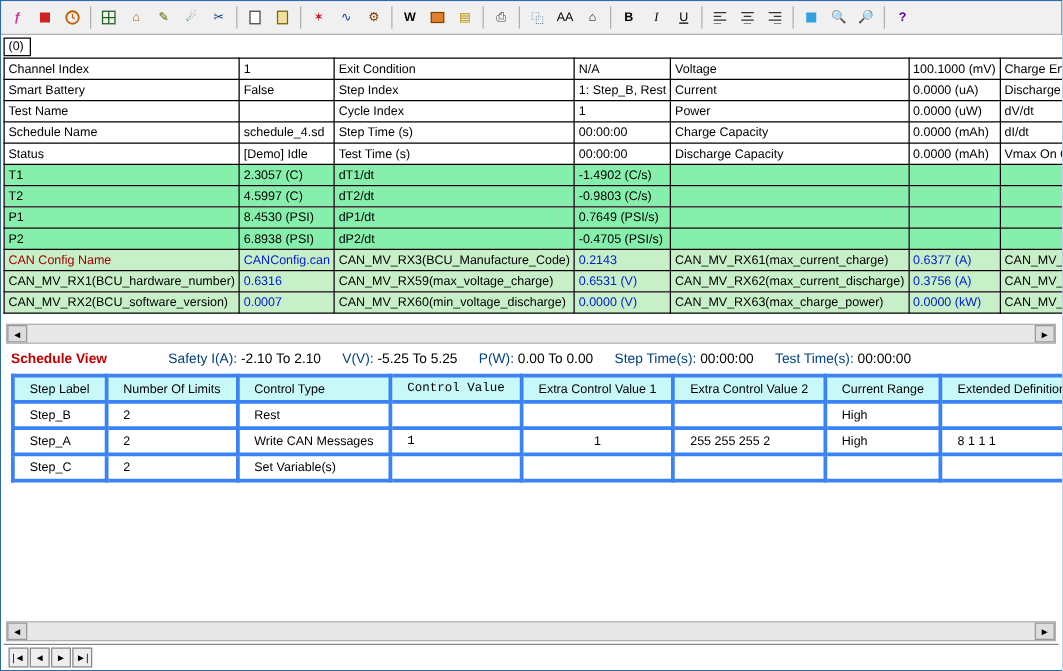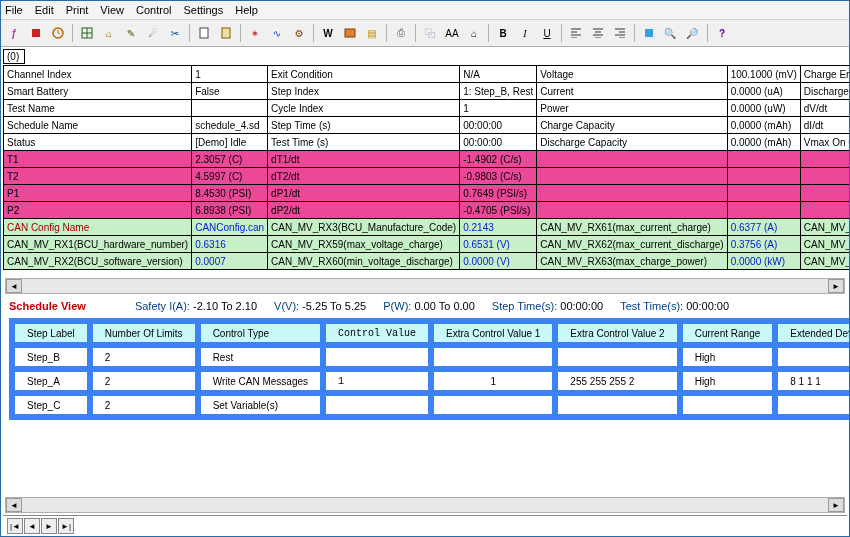--- a/index.html
+++ b/index.html
@@ -19,59 +19,50 @@
 .idx-cell{border:1px solid #000;padding:1px 3px;width:14px;background:#fff;margin-bottom:1px;}
 .grid{border-collapse:collapse;table-layout:fixed;font-size:10px;}
 .grid td{border:1px solid #000;padding:1px 3px;height:14px;white-space:nowrap;overflow:hidden;}
 .grid .w-lab{width:140px;}
 .grid .w-val{width:55px;}
 .grid .w-lab2{width:160px;}
 .grid .w-v2{width:78px;}
 .grid .w-lab3{width:150px;}
 .grid .w-v3{width:80px;}
 .grid .w-lab4{width:100px;}
-.sec-grey td{background:#ec4899;}
+.sec-grey td{background:#86efac;}
 .sec-green td{background:#c8f0c8;}
 .blue{color:#0020d0;}
 .dkred{color:#a00000;}
 .scroll-h{height:14px;background:#e8e8e8;border:1px solid #b0b0b0;display:flex;align-items:center;margin:8px 2px 2px;}
 .scroll-h .arrow{width:14px;height:12px;background:#ddd;border:1px solid #999;display:flex;align-items:center;justify-content:center;font-size:8px;}
 .scroll-h .track{flex:1;position:relative;}
 .schedule-bar{padding:4px 6px;font-size:11px;}
 .schedule-bar .sv{color:#c00000;font-weight:bold;margin-right:32px;text-align:center;}
 .schedule-bar .k{color:#004080;margin-left:14px;}
 .steps{border-collapse:collapse;font-size:10px;margin:2px 6px;}
-.steps th,.steps td{border:6px solid #3b82f6;padding:2px 12px;height:14px;white-space:nowrap;}
+.steps th,.steps td{border:3px solid #3b82f6;padding:2px 12px;height:14px;white-space:nowrap;}
 .steps th{background:#c8f8f8;font-weight:normal;text-align:left;}
 .steps td{background:#fff;}
 .steps .c1{width:62px;} .steps .c2{width:62px;} .steps .c3{width:110px;} .steps .c4{width:48px;font-family:Liberation Mono, monospace;}
 .steps .c5{width:62px;text-align:center;} .steps .c6{width:62px;} .steps .c7{width:48px;} .steps .c8{width:60px;}
 .steps .c9{width:62px;} .steps .c10{width:50px;}
 .tabs{height:18px;display:flex;align-items:flex-end;padding-left:4px;border-top:1px solid #888;}
 .tabs .nav{width:14px;height:14px;border:1px solid #888;background:#eee;margin-right:1px;display:flex;align-items:center;justify-content:center;font-size:8px;}
 .tab{padding:1px 8px;border:1px solid #888;border-bottom:none;border-radius:3px 3px 0 0;font-size:10px;margin-right:1px;background:#2030c0;color:#fff;}
 .tab.active{background:#fff;color:#c00000;}
 .spacer{flex:1;}
 svg{display:block;}
 </style>
 </head>
 <body>
 
 <div class="window">
 
 
-  <div class="menubar">
-    <span>File</span>
-    <span>Edit</span>
-    <span>Print</span>
-    <span>View</span>
-    <span>Control</span>
-    <span>Settings</span>
-    <span>Help</span>
-  </div>
 
   <div class="toolbar">
     <div class="tb-btn" style="color:#d030a0;font-weight:bold;">ƒ</div>
     <div class="tb-btn">
         <svg width="12" height="12">
           <rect x="2" y="2" width="8" height="8" fill="#d02020"></rect>
         </svg>
       </div>
     <div class="tb-btn">
         <svg width="12" height="12">

